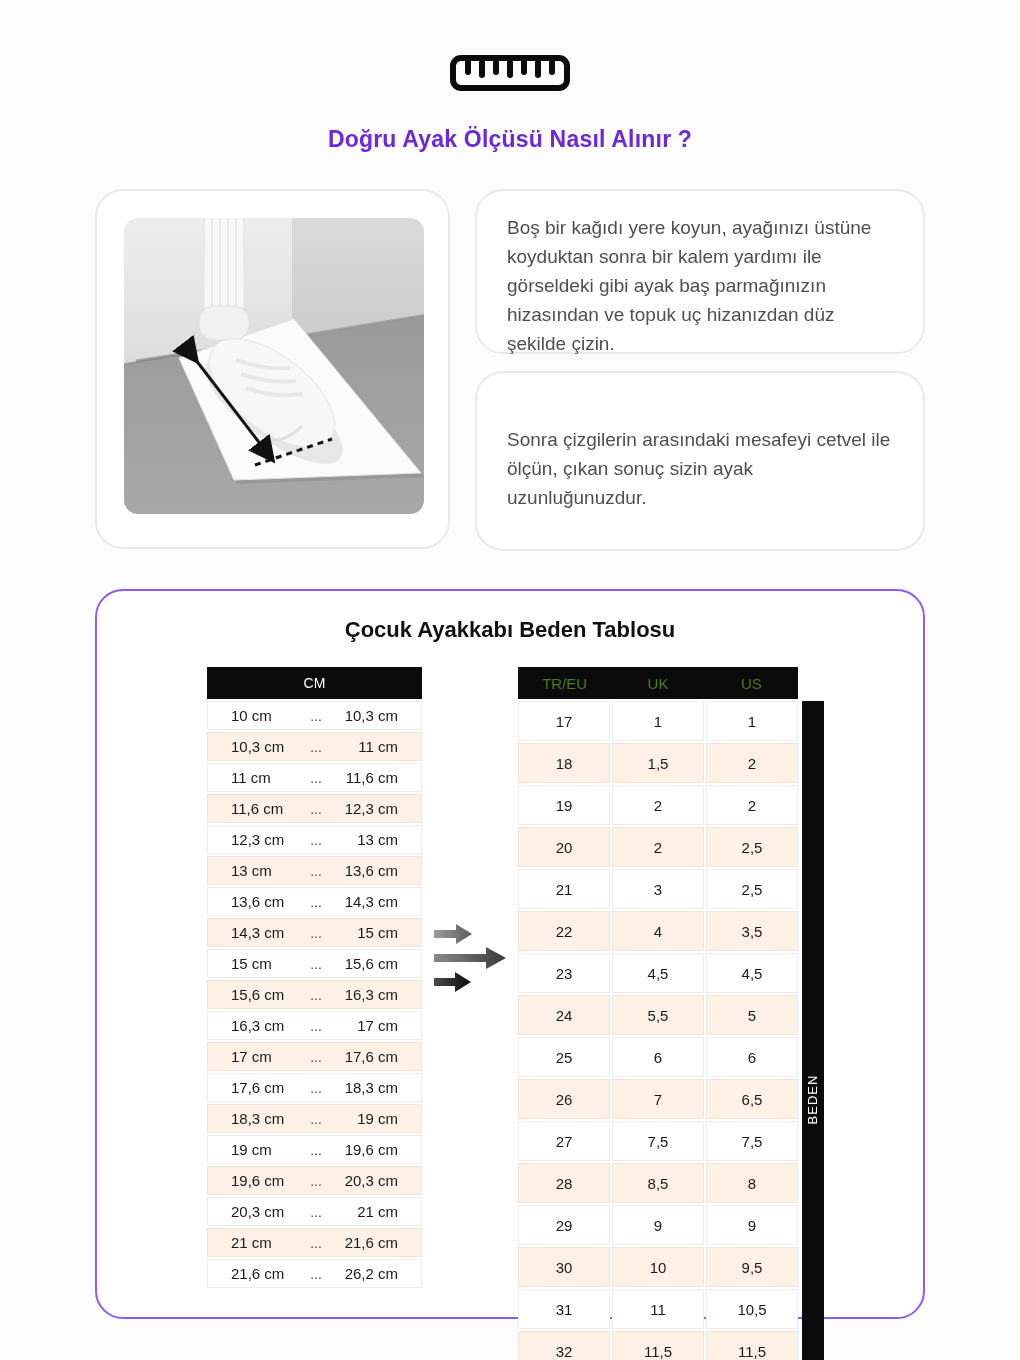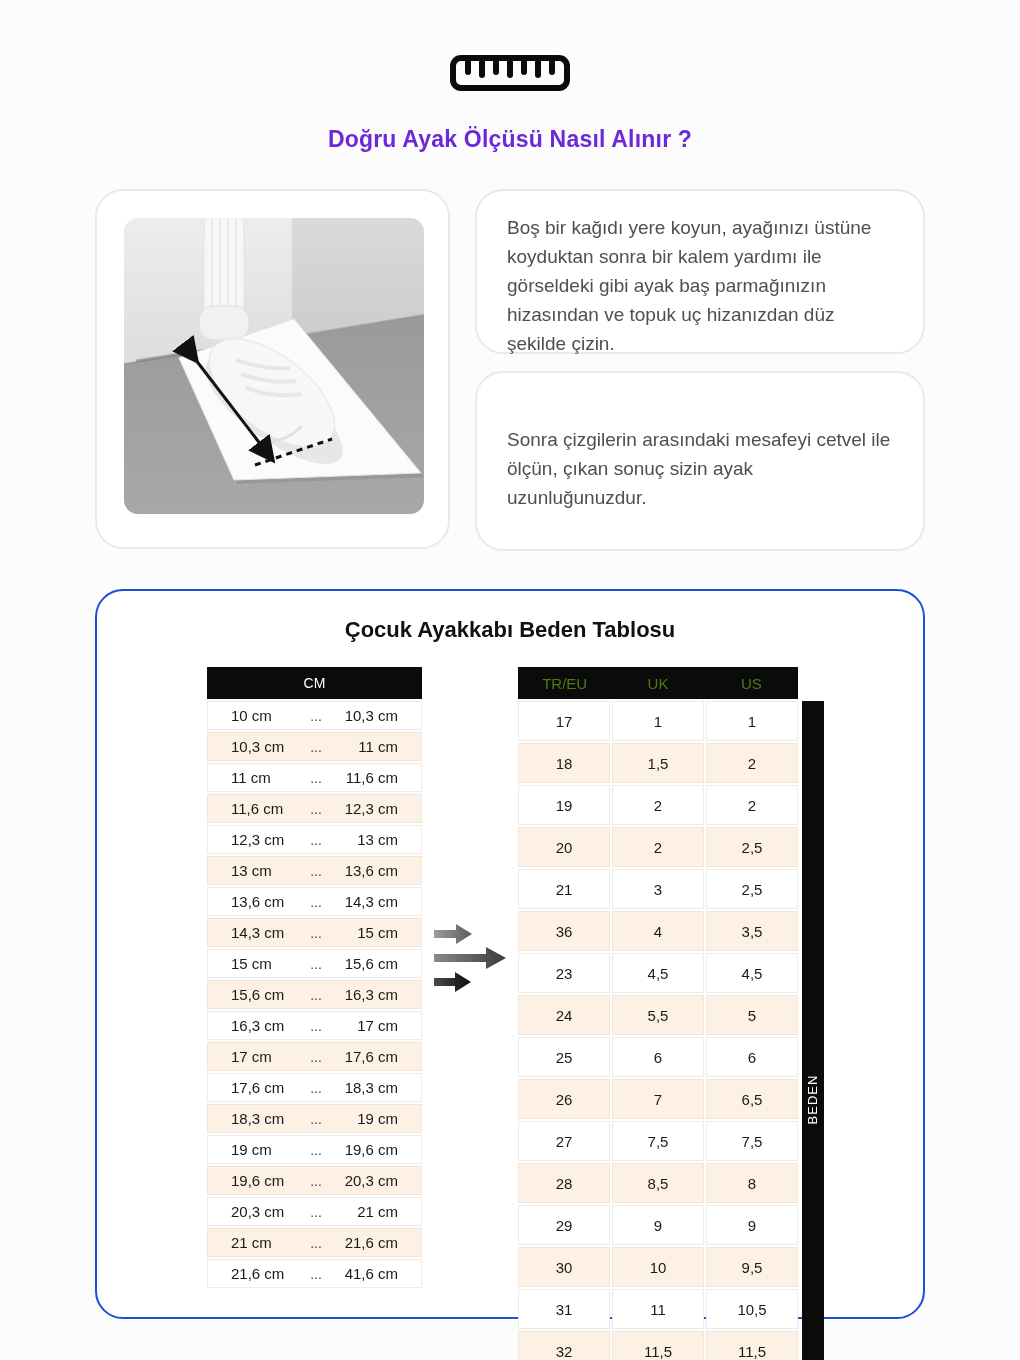--- a/index.html
+++ b/index.html
@@ -28,21 +28,21 @@
   }
   .photo-card { width:355px; height:360px; padding:27px; flex:0 0 355px; }
   .photo-frame { width:300px; height:296px; border-radius:14px; overflow:hidden; }
   .right-col { display:flex; flex-direction:column; margin-left:25px; width:450px; }
   .text-card-1 { height:165px; padding:22px 30px 0 30px; }
   .text-card-2 { height:180px; padding:52px 30px 0 30px; margin-top:17px; }
   .instr-text { font-size:19px; line-height:29px; color:#4f4f4f; }
 
   
   .table-card {
-    margin-top:38px; background:#fff; border:2px solid #1d4ed8;
+    margin-top:38px; background:#fff; border:2px solid #8b5cf6;
     border-radius:28px; height:730px; padding-top:26px;
   }
   .table-title { text-align:center; font-size:22px; font-weight:700; color:#111; }
   .tables { display:flex; margin-top:24px; padding-left:110px; align-items:flex-start; }
 
   
   .cm-table { width:215px; flex:0 0 215px; }
   .tbl-header {
     background:#0b0b0b; color:#fff; height:32px; line-height:32px;
     font-size:14px; text-align:center; margin-bottom:2px;
@@ -273,21 +273,21 @@
               <span class="c-to">21 cm</span>
             </div>
             <div class="cm-row alt">
               <span class="c-from">21 cm</span>
               <span class="c-sep">...</span>
               <span class="c-to">21,6 cm</span>
             </div>
             <div class="cm-row">
               <span class="c-from">21,6 cm</span>
               <span class="c-sep">...</span>
-              <span class="c-to">41,6 cm</span>
+              <span class="c-to">26,2 cm</span>
             </div>
           </div>
       </div>
 
       <div class="arrows-wrap">
         <svg width="80" height="74" viewBox="0 0 80 74" aria-hidden="true">
           <defs>
             <linearGradient id="ga1" x1="0" y1="0" x2="1" y2="0">
               <stop offset="0" stop-color="#9c9c9c"></stop>
                 <stop offset="1" stop-color="#5c5c5c"></stop>
@@ -323,21 +323,21 @@
             <div class="size-cell alt">2</div>
             <div class="size-cell">19</div>
             <div class="size-cell">2</div>
             <div class="size-cell">2</div>
             <div class="size-cell alt">20</div>
             <div class="size-cell alt">2</div>
             <div class="size-cell alt">2,5</div>
             <div class="size-cell">21</div>
             <div class="size-cell">3</div>
             <div class="size-cell">2,5</div>
-            <div class="size-cell alt">36</div>
+            <div class="size-cell alt">22</div>
             <div class="size-cell alt">4</div>
             <div class="size-cell alt">3,5</div>
             <div class="size-cell">23</div>
             <div class="size-cell">4,5</div>
             <div class="size-cell">4,5</div>
             <div class="size-cell alt">24</div>
             <div class="size-cell alt">5,5</div>
             <div class="size-cell alt">5</div>
             <div class="size-cell">25</div>
             <div class="size-cell">6</div>

